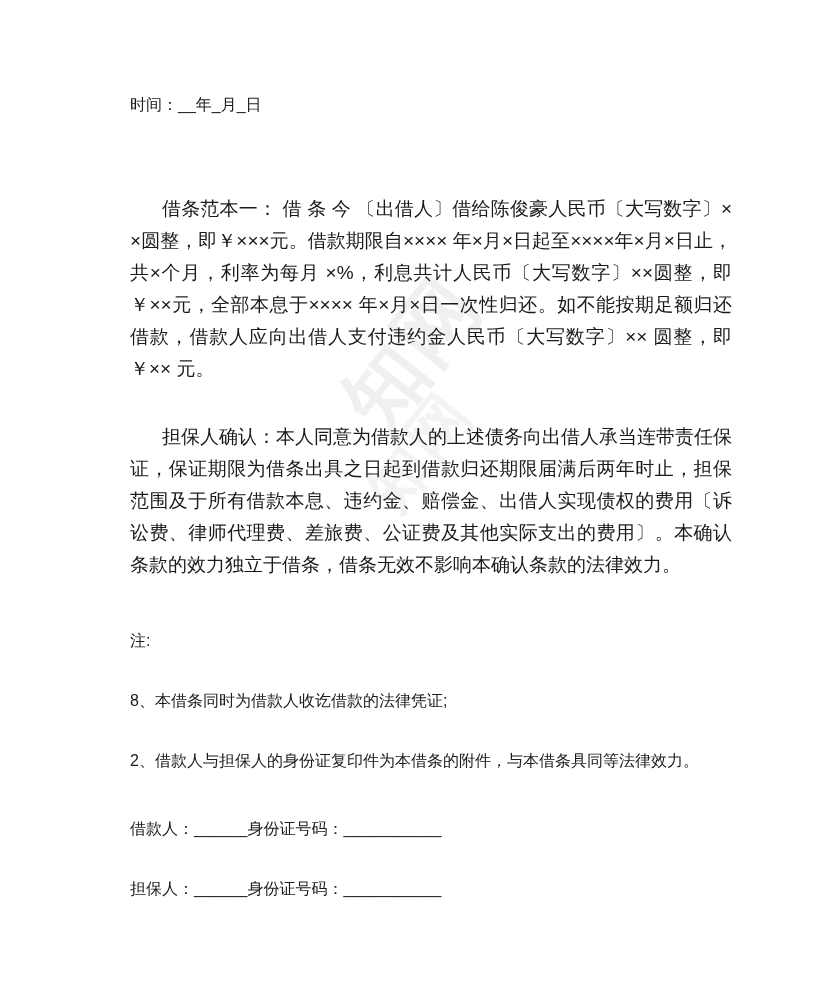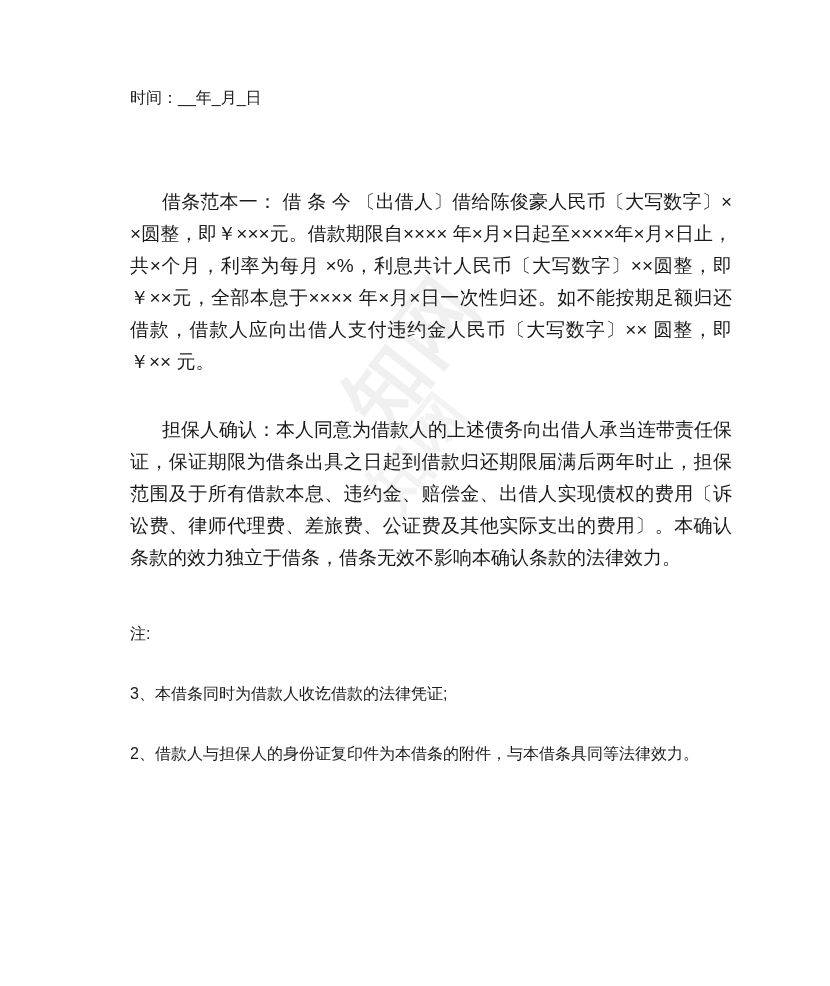--- a/index.html
+++ b/index.html
@@ -56,21 +56,21 @@
     left: 355px;
     top: 410px;
     font-size: 62px;
     transform: rotate(-52deg);
     opacity: 0.045;
   }
 
   #content {
     position: relative;
     z-index: 1;
-    padding: 0 90px 0 130px;
+    padding: 7px 90px 0 130px;
   }
 
   .spacer-sm { height: 28px; }
   .spacer-md { height: 36px; }
   .spacer-lg { height: 44px; }
 
   .top-pad { height: 82px; }
 
   .heading {
     font-size: 16px;
@@ -129,29 +129,31 @@
     <div class="spacer-md"></div>
 
     <p class="para-block">担保人确认：本人同意为借款人的上述债务向出借人承当连带责任保证，保证期限为借条出具之日起到借款归还期限届满后两年时止，担保范围及于所有借款本息、违约金、赔偿金、出借人实现债权的费用〔诉讼费、律师代理费、差旅费、公证费及其他实际支出的费用〕。本确认条款的效力独立于借条，借条无效不影响本确认条款的法律效力。</p>
 
     <div class="spacer-lg"></div>
 
     <p class="note-line">注:</p>
 
     <div class="spacer-sm"></div>
 
-    <p class="note-line">3、本借条同时为借款人收讫借款的法律凭证;</p>
+    <p class="note-line">8、本借条同时为借款人收讫借款的法律凭证;</p>
 
     <div class="spacer-sm"></div>
 
     <p class="note-line">2、借款人与担保人的身份证复印件为本借条的附件，与本借条具同等法律效力。</p>
 
     <div class="spacer-md"></div>
 
+    <p class="sig-line">借款人：______身份证号码：___________</p>
 
     <div class="spacer-sm"></div>
 
+    <p class="sig-line">担保人：______身份证号码：___________</p>
 
     <div class="spacer-sm"></div>
 
 
   </div>
 </div>
 
 </body></html>

